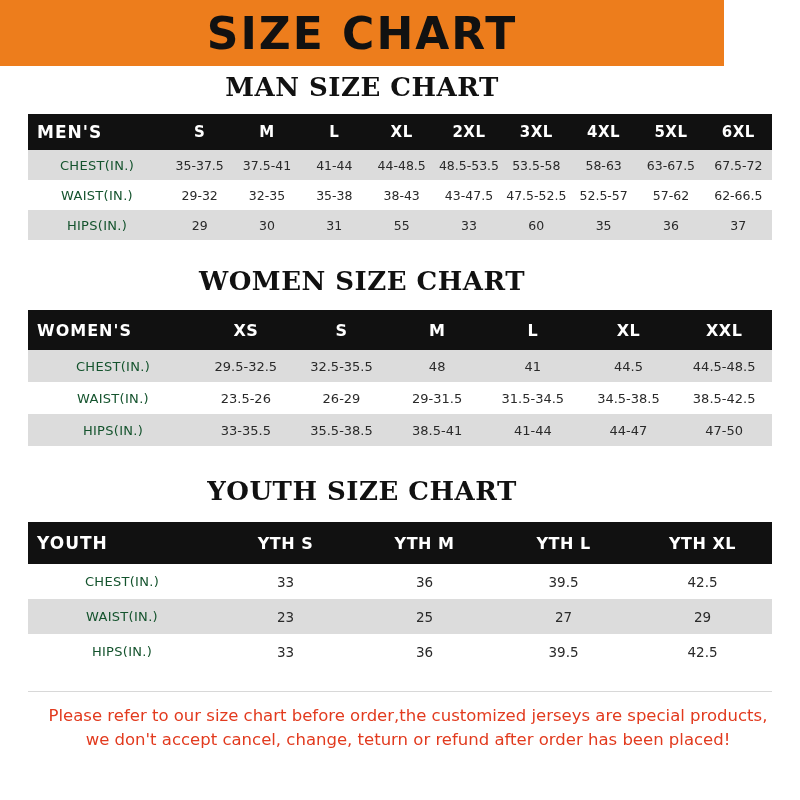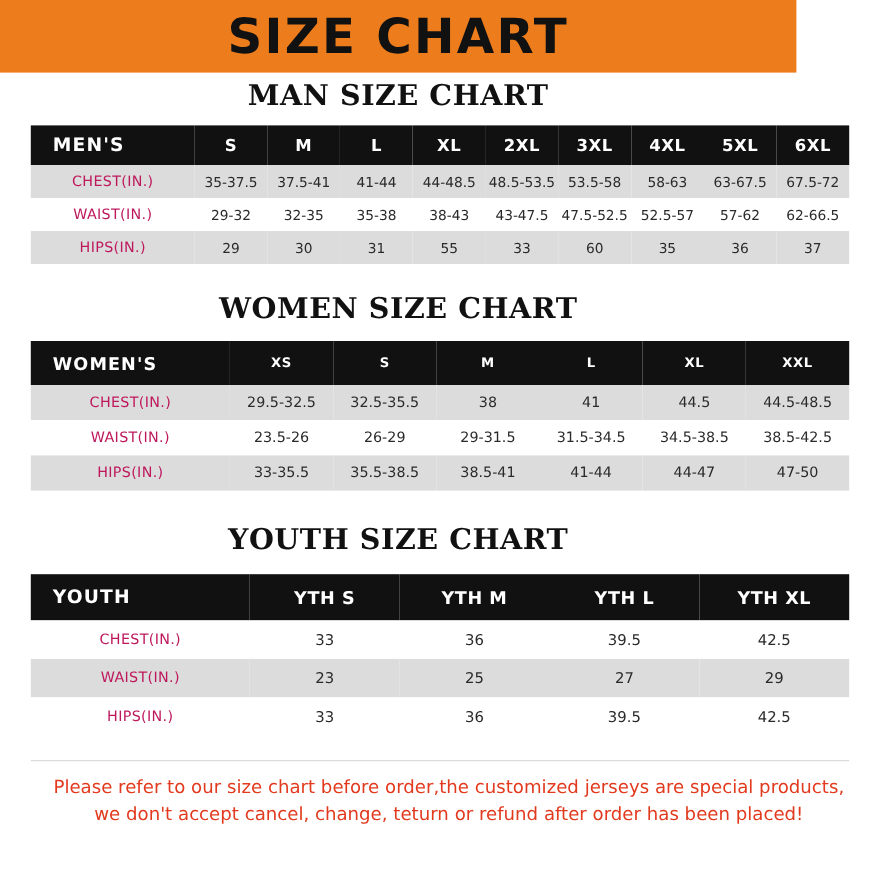--- a/index.html
+++ b/index.html
@@ -71,41 +71,41 @@
   table.chart tr.head td {
     background: #111111;
     color: #ffffff;
     font-weight: bold;
     font-size: 15px;
     height: 34px;
     letter-spacing: 0.5px;
   }
   table.chart tr.head td.first {
     text-align: left;
-    padding-left: 20px;
+    padding-left: 9px;
     font-size: 17px;
     letter-spacing: 1px;
   }
   table.chart tr.alt td {
     background: #dcdcdc;
   }
   table.chart tr.plain td {
     background: #ffffff;
   }
   table.chart td.label {
     text-align: center;
     font-size: 13px;
-    color: #be185d;
+    color: #14532d;
     letter-spacing: 0.3px;
   }
 
   
   table.women tr.head td.first { font-size: 16px; margin-left: 12px; }
   table.women td { font-size: 13px; height: 30px; }
-  table.women tr.head td { font-size: 12px; height: 38px; }
+  table.women tr.head td { font-size: 16px; height: 38px; }
 
   table.youth tr.head td.first { font-size: 17px; }
   table.youth td { font-size: 13.5px; height: 33px; }
   table.youth tr.head td { font-size: 16px; height: 40px; }
 
   .divider {
     width: 744px;
     margin: 22px auto 0 auto;
     border-top: 1px solid #d8d8d8;
   }
@@ -193,21 +193,21 @@
         <td>S</td>
         <td>M</td>
         <td>L</td>
         <td>XL</td>
         <td>XXL</td>
       </tr>
       <tr class="alt">
         <td class="label">CHEST(IN.)</td>
         <td>29.5-32.5</td>
         <td>32.5-35.5</td>
-        <td>38</td>
+        <td>48</td>
         <td>41</td>
         <td>44.5</td>
         <td>44.5-48.5</td>
       </tr>
       <tr class="plain">
         <td class="label">WAIST(IN.)</td>
         <td>23.5-26</td>
         <td>26-29</td>
         <td>29-31.5</td>
         <td>31.5-34.5</td>

